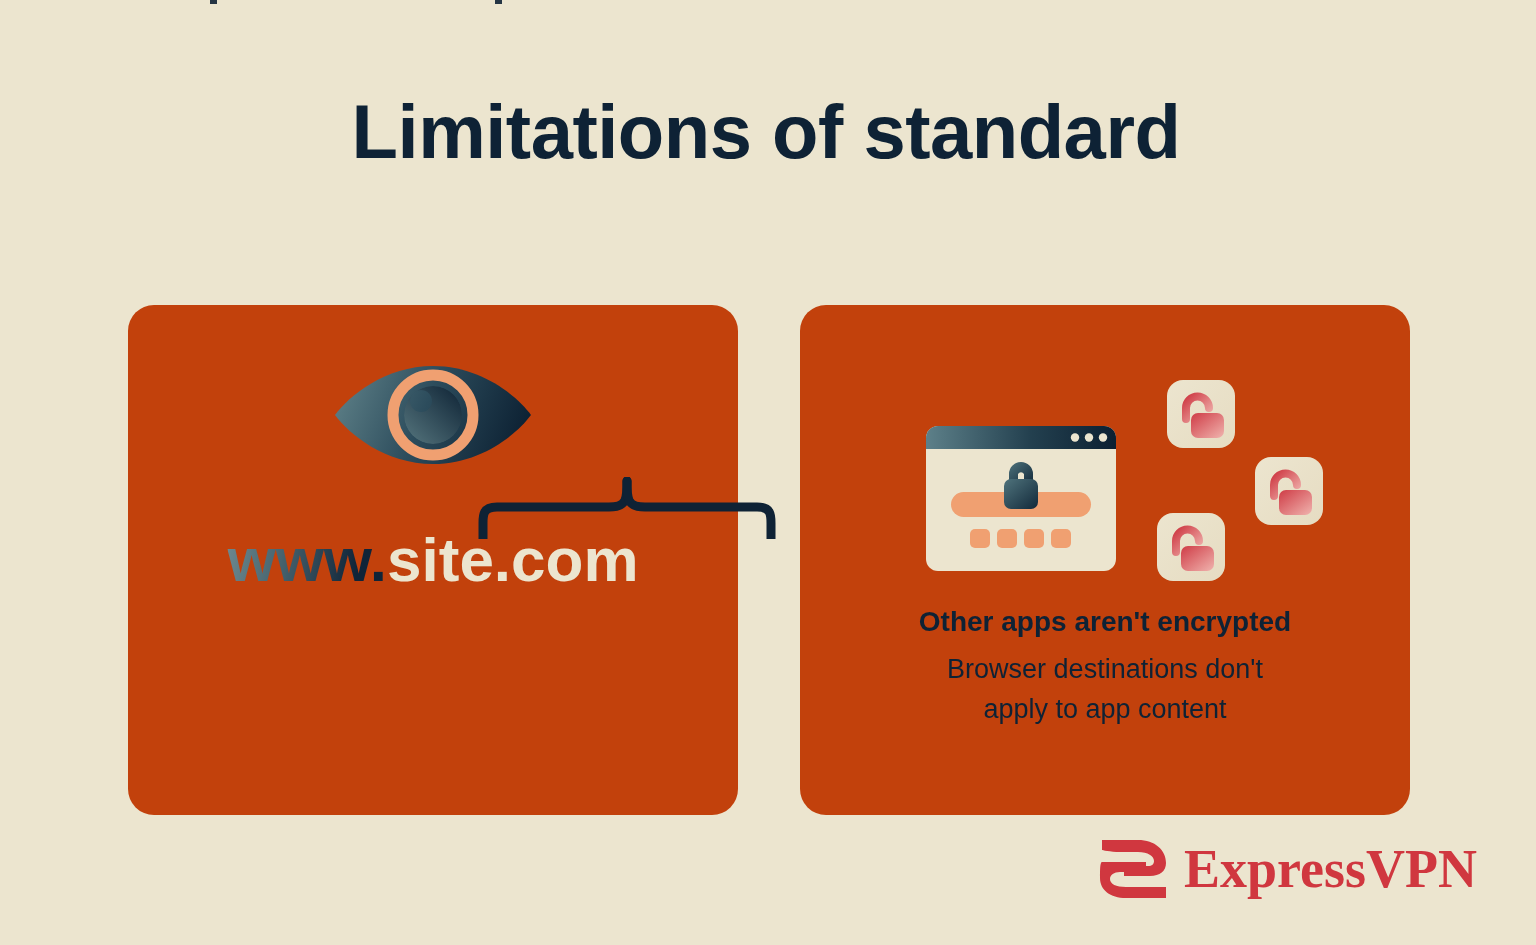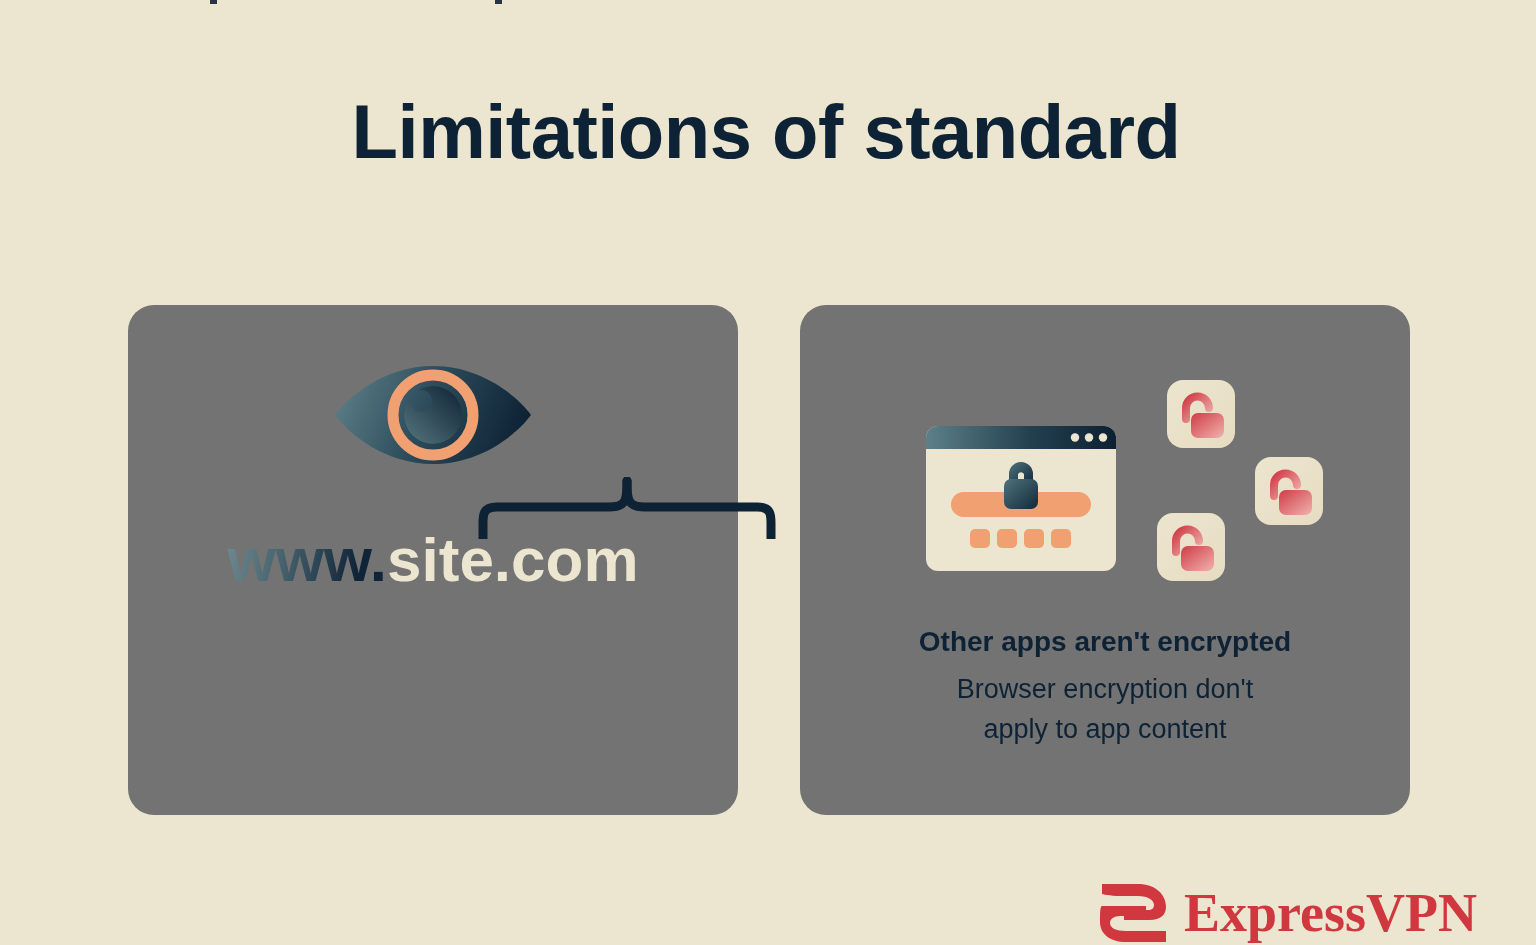--- a/index.html
+++ b/index.html
@@ -48,21 +48,21 @@
     line-height: 88px;
     letter-spacing: -0.5px;
   }
   .title .line { display: block; white-space: nowrap; }
 
   
   .card {
     position: absolute;
     top: 305px;
     height: 510px;
-    background: #737373;
+    background: #c2410c;
     border-radius: 26px;
   }
   .card.left  { left: 128px;  width: 610px; }
   .card.right { left: 800px;  width: 610px; }
 
   
   .eye-wrap {
     position: absolute;
     top: 55px;
     left: 0;
@@ -127,31 +127,30 @@
   .caption .sub {
     display: block;
     margin-top: 8px;
     font-size: 27px;
     font-weight: 400;
     line-height: 40px;
   }
   .caption .sub .l { display: block; white-space: nowrap; }
 
   .card.left  .caption { top: 318px; }
-  .card.right .caption { top: 318px; }
+  .card.right .caption { top: 298px; }
 
   
   .logo {
     position: absolute;
     left: 1098px;
     top: 838px;
     display: flex;
     align-items: center;
     gap: 14px;
-    margin-top: 44px;
   }
   .logo-mark { display: block; }
   .logo-word {
     font-family: "Liberation Serif", serif;
     font-size: 54px;
     font-weight: 700;
     color: #d0373f;
     line-height: 1;
     letter-spacing: 0px;
   }
@@ -268,21 +267,21 @@
       <g>
         <rect x="0" y="143" width="68" height="68" rx="16" fill="url(#tileGrad)"></rect>
         <path d="M19 182 L19 171 A11.5 11.5 0 0 1 42 171" fill="none" stroke="url(#openLockGrad)" stroke-width="8" stroke-linecap="round"></path>
         <rect x="24" y="176" width="33" height="25" rx="7" fill="url(#openLockGrad)"></rect>
       </g>
     </svg>
 
     <div class="caption">
       <span class="headline">Other apps aren't encrypted</span>
       <span class="sub">
-        <span class="l">Browser encryption don't</span>
+        <span class="l">Browser destinations don't</span>
         <span class="l">apply to app content</span>
       </span>
     </div>
   </div>
 
   <div class="logo">
     <svg class="logo-mark" width="72" height="62" viewBox="0 0 72 62">
       <path d="M40 2 C57 2 68 12 68 25 C68 33 62 38 52 38 L26 38 L26 28 L50 28 C54 28 56 26 56 23 C56 18 50 14 40 14 L22 14 C12 14 4 12 4 12 L4 2 Z" fill="#d0373f"></path>
       <path d="M4 24 L48 24 L48 34 L22 34 C16 34 12 37 12 41 C12 46 18 49 28 49 L68 49 L68 60 L28 60 C12 60 2 52 2 40 C2 32 2 24 4 24 Z" fill="#d0373f"></path>
     </svg>

